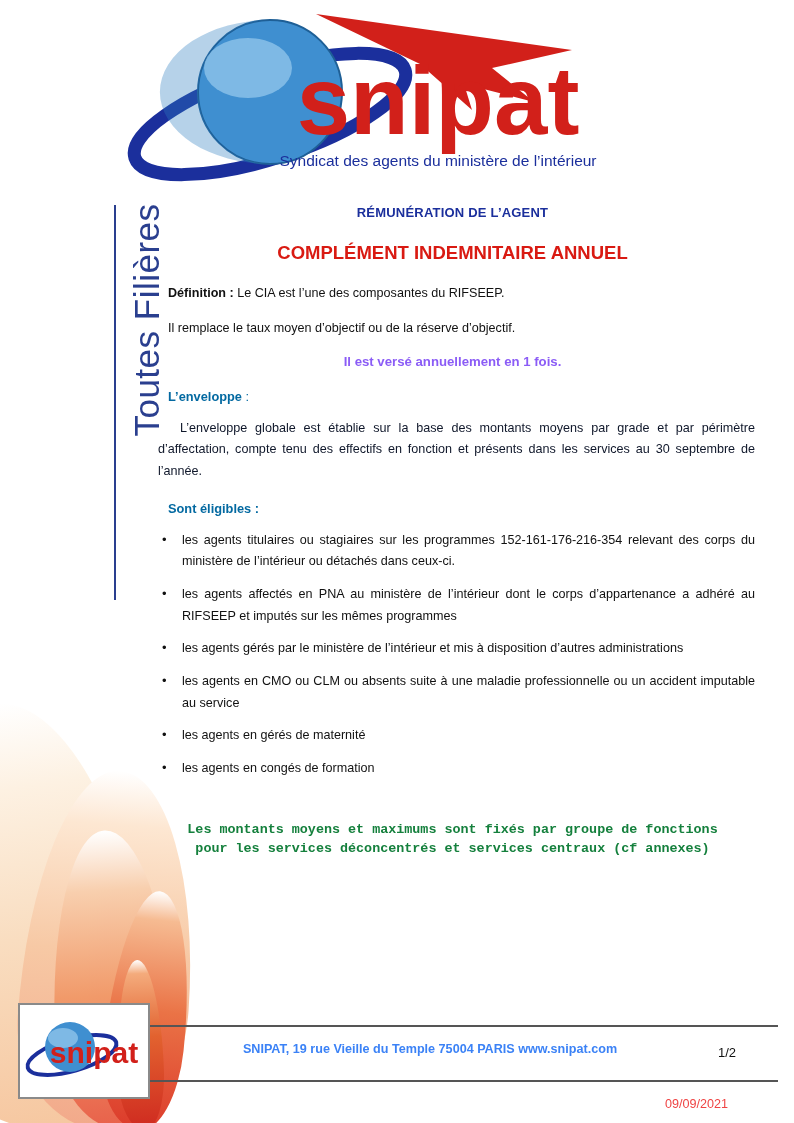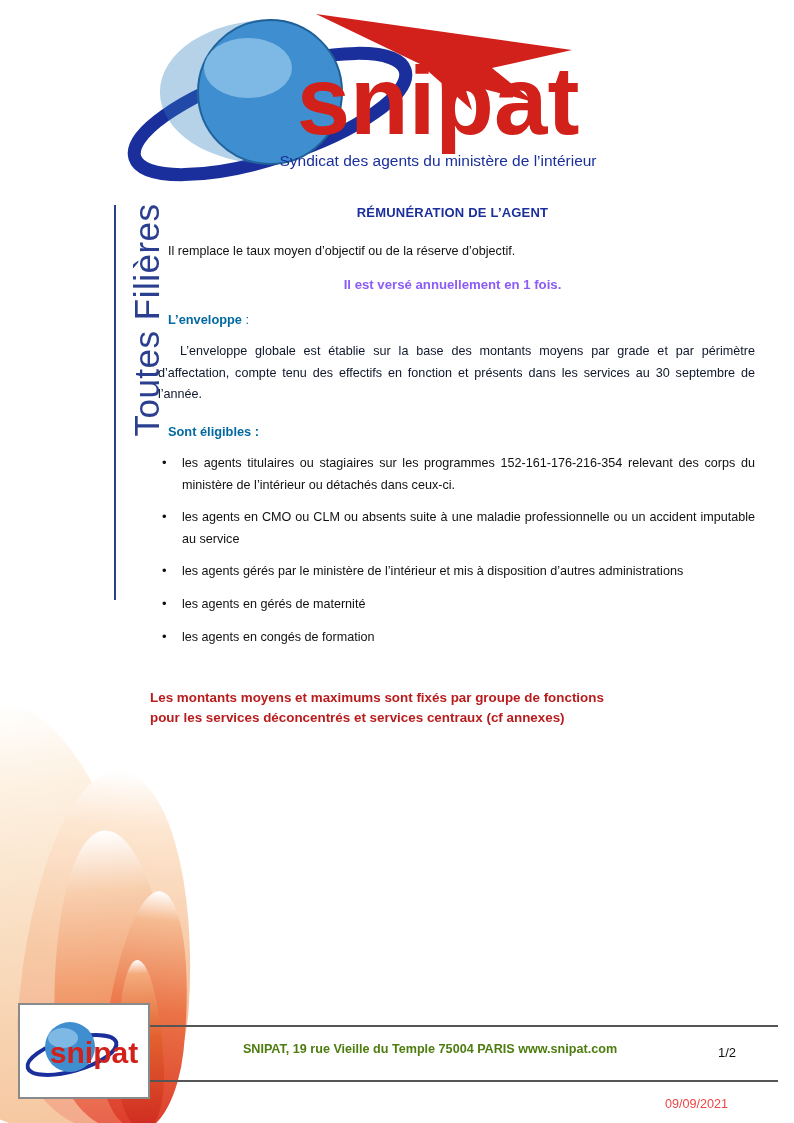--- a/index.html
+++ b/index.html
@@ -169,25 +169,26 @@
     content: "•";
     position: absolute;
     left: 12px;
     top: -1px;
     font-size: 13px;
     color: #111;
   }
 
   .footnote-red {
     margin-top: 40px;
-    text-align: left;
-    color: #b91c1c;
+    text-align: center;
+    color: #15803d;
     font-weight: bold;
     font-size: 13.4px;
     line-height: 1.45;
+    font-family: Liberation Mono, monospace;
   }
 
   
   .bottom-logo {
     position: absolute;
     left: 18px;
     top: 1003px;
     width: 128px;
     height: 92px;
     border: 2px solid #8a8a8a;
@@ -213,21 +214,21 @@
     z-index: 6;
   }
   .footer-text {
     position: absolute;
     left: 150px;
     top: 1042px;
     width: 560px;
     text-align: center;
     font-size: 12.6px;
     font-weight: bold;
-    color: #4d7c0f;
+    color: #3b82f6;
     z-index: 6;
   }
   .page-num {
     position: absolute;
     left: 718px;
     top: 1045px;
     font-size: 13px;
     color: #111;
     z-index: 6;
   }
@@ -267,40 +268,45 @@
     <text x="318" y="160" font-family="Liberation Sans, sans-serif" font-size="15.5" fill="#1b2f9c" text-anchor="middle">Syndicat des agents du ministère de l’intérieur</text>
   </svg>
 </div>
 
 <div class="side-title">Toutes Filières</div>
 <div class="side-rule"></div>
 
 <div class="content">
 
   <div class="h1">RÉMUNÉRATION DE L’AGENT</div>
-
+  <div class="h2">COMPLÉMENT INDEMNITAIRE ANNUEL</div>
+
+  <div class="para indent">
+    <b>Définition :</b><span> Le CIA est l’une des composantes du RIFSEEP.</span>
+  </div>
 
   <div class="para indent">Il remplace le taux moyen d’objectif ou de la réserve d’objectif.</div>
 
   <div class="center-red">Il est versé annuellement en 1 fois.</div>
 
   <div class="label-bold">
     <span>L’enveloppe</span><span style="font-weight:normal"> :</span>
   </div>
 
   <div class="justified">
     <span class="first">L’enveloppe globale est établie sur la base des montants moyens par grade et par périmètre d’affectation, compte tenu des effectifs en fonction et présents dans les services au 30 septembre de l’année.</span>
   </div>
 
   <div class="label-bold">Sont éligibles :</div>
 
   <ul class="bullets">
     <li>les agents titulaires ou stagiaires sur les programmes 152-161-176-216-354 relevant des corps du ministère de l’intérieur ou détachés dans ceux-ci.</li>
+    <li>les agents affectés en PNA au ministère de l’intérieur dont le corps d’appartenance a adhéré au RIFSEEP et imputés sur les mêmes programmes</li>
+    <li>les agents gérés par le ministère de l’intérieur et mis à disposition d’autres administrations</li>
     <li>les agents en CMO ou CLM ou absents suite à une maladie professionnelle ou un accident imputable au service</li>
-    <li>les agents gérés par le ministère de l’intérieur et mis à disposition d’autres administrations</li>
     <li>les agents en gérés de maternité</li>
     <li>les agents en congés de formation</li>
   </ul>
 
   <div class="footnote-red">
     <div>Les montants moyens et maximums sont fixés par groupe de fonctions</div>
     <div>pour les services déconcentrés et services centraux (cf annexes)</div>
   </div>
 
 </div>

